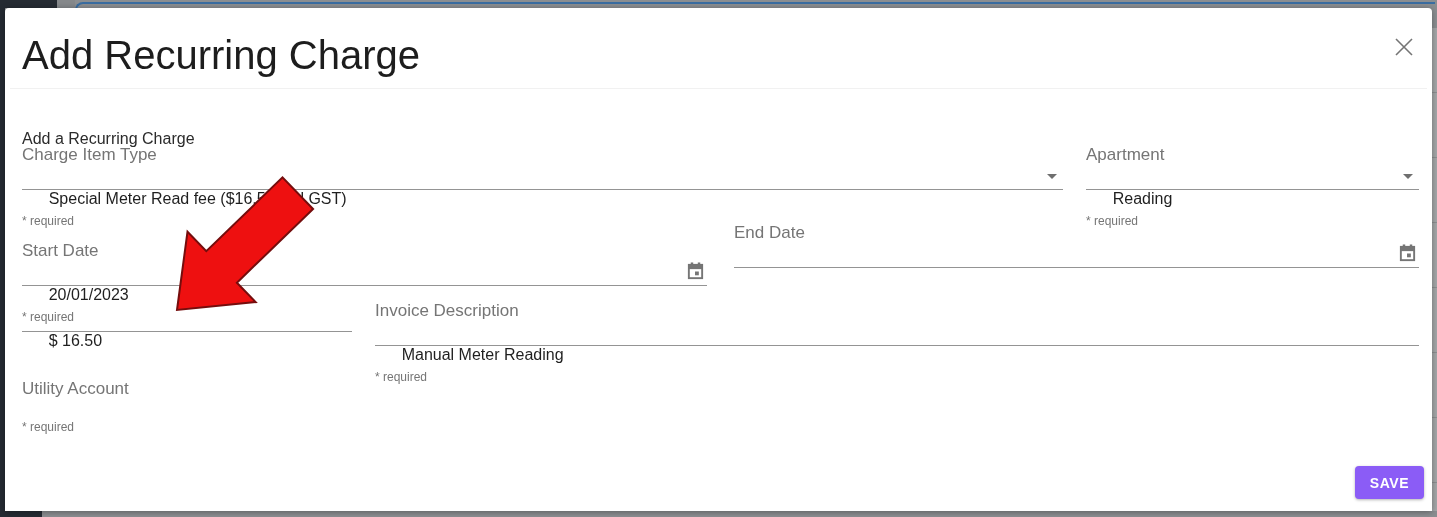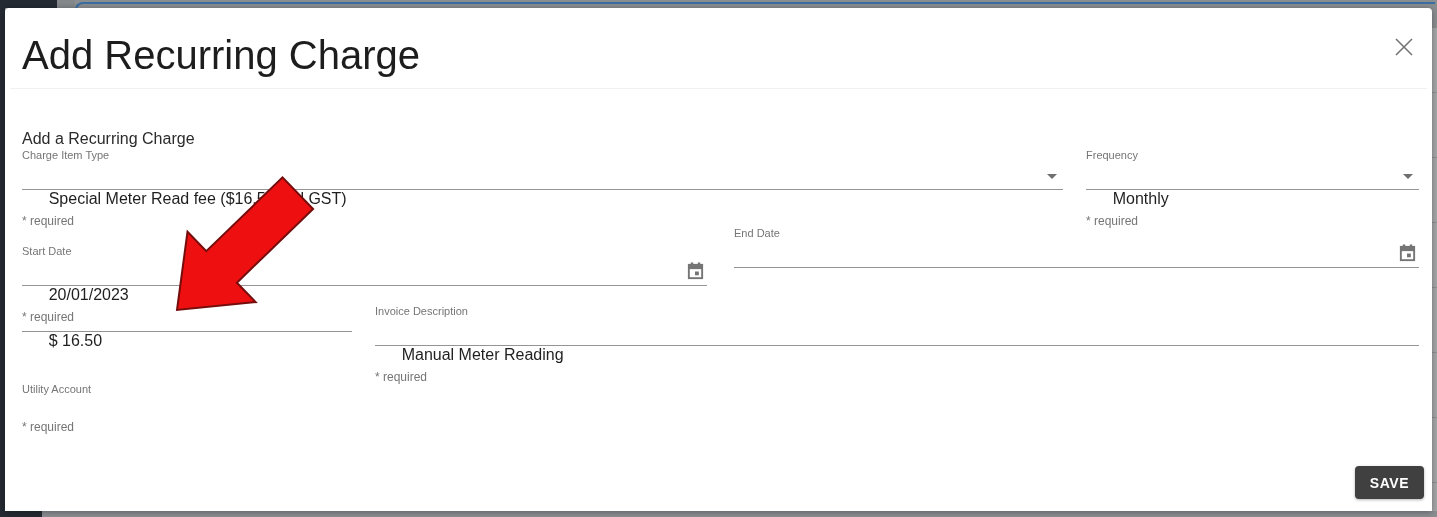--- a/index.html
+++ b/index.html
@@ -22,31 +22,31 @@
   .modal{position:absolute;left:5px;top:8px;width:1427px;height:503px;background:#ffffff;
     border-radius:4px 4px 0 0;box-shadow:0 1px 6px rgba(0,0,0,.35);}
   .modal-title{position:absolute;left:22px;top:32px;font-size:40px;line-height:46px;color:#1d1d1d;}
   .close-btn{position:absolute;left:1387px;top:36px;width:24px;height:24px;border:none;background:none;
     padding:0;cursor:pointer;}
   .divider{position:absolute;left:10px;top:88px;width:1417px;height:1px;background:#f1f1f1;}
   .section-heading{position:absolute;left:22px;top:107px;font-size:16px;line-height:26px;color:#2b2b2b;margin-top:19px;}
 
   
   .field{position:absolute;}
-  .field .flabel{font-size:11px;line-height:14px;height:14px;color:#757575;white-space:pre;}
+  .field .flabel{font-size:17px;line-height:14px;height:14px;color:#757575;white-space:pre;}
   .field .fvalue{position:relative;box-sizing:border-box;margin-top:0;padding-top:4px;height:28px;
     font-size:16px;line-height:22px;color:#1f1f1f;border-bottom:1px solid #949494;white-space:pre;}
   .field .freq{margin-top:24px;font-size:12px;line-height:14px;color:#757575;}
   .caret{position:absolute;right:6px;top:12px;width:0;height:0;
     border-left:5px solid transparent;border-right:5px solid transparent;border-top:5px solid #6f6f6f;}
   .cal-icon{position:absolute;right:2px;top:4px;width:19px;height:19px;}
 
   
   .save-btn{position:absolute;left:1355px;top:466px;width:69px;height:33px;border:none;border-radius:4px;
-    background:#404040;color:#ffffff;font-family:"Liberation Sans",sans-serif;font-size:14px;font-weight:bold;
+    background:#8b5cf6;color:#ffffff;font-family:"Liberation Sans",sans-serif;font-size:14px;font-weight:bold;
     letter-spacing:0.6px;cursor:pointer;box-shadow:0 1px 3px rgba(0,0,0,.3);}
 
   
   .arrow-svg{position:absolute;left:150px;top:160px;width:200px;height:170px;pointer-events:none;}
 </style>
 </head>
 <body>
 
 <div class="screen">
 
@@ -78,23 +78,23 @@
   <div class="field" style="left:22px;top:148px;width:1041px;">
     <div class="flabel">Charge Item Type</div>
     <div class="fvalue">
       <span>Special Meter Read fee ($16.50 Incl GST)</span>
       <span class="caret"></span>
     </div>
     <div class="freq">* required</div>
   </div>
 
   <div class="field" style="left:1086px;top:148px;width:333px;">
-    <div class="flabel">Frequency</div>
+    <div class="flabel">Apartment</div>
     <div class="fvalue">
-      <span>Monthly</span>
+      <span>Reading</span>
       <span class="caret"></span>
     </div>
     <div class="freq">* required</div>
   </div>
 
   <div class="field" style="left:22px;top:244px;width:685px;">
     <div class="flabel">Start Date</div>
     <div class="fvalue">
       <span>20/01/2023</span>
       <svg class="cal-icon" viewBox="0 0 20 20">

